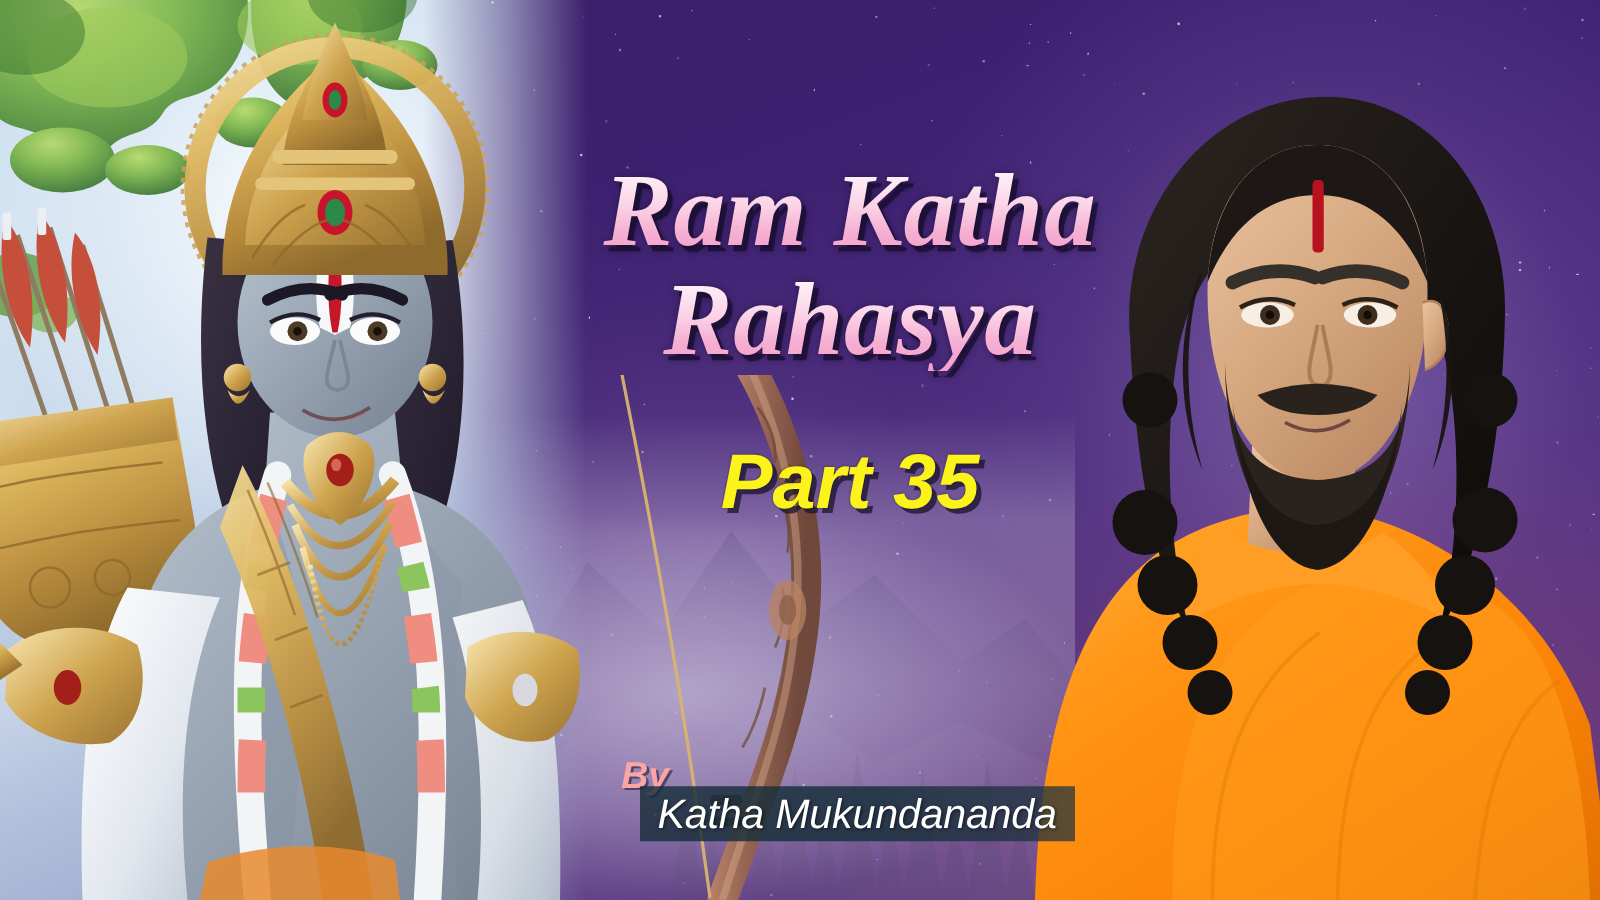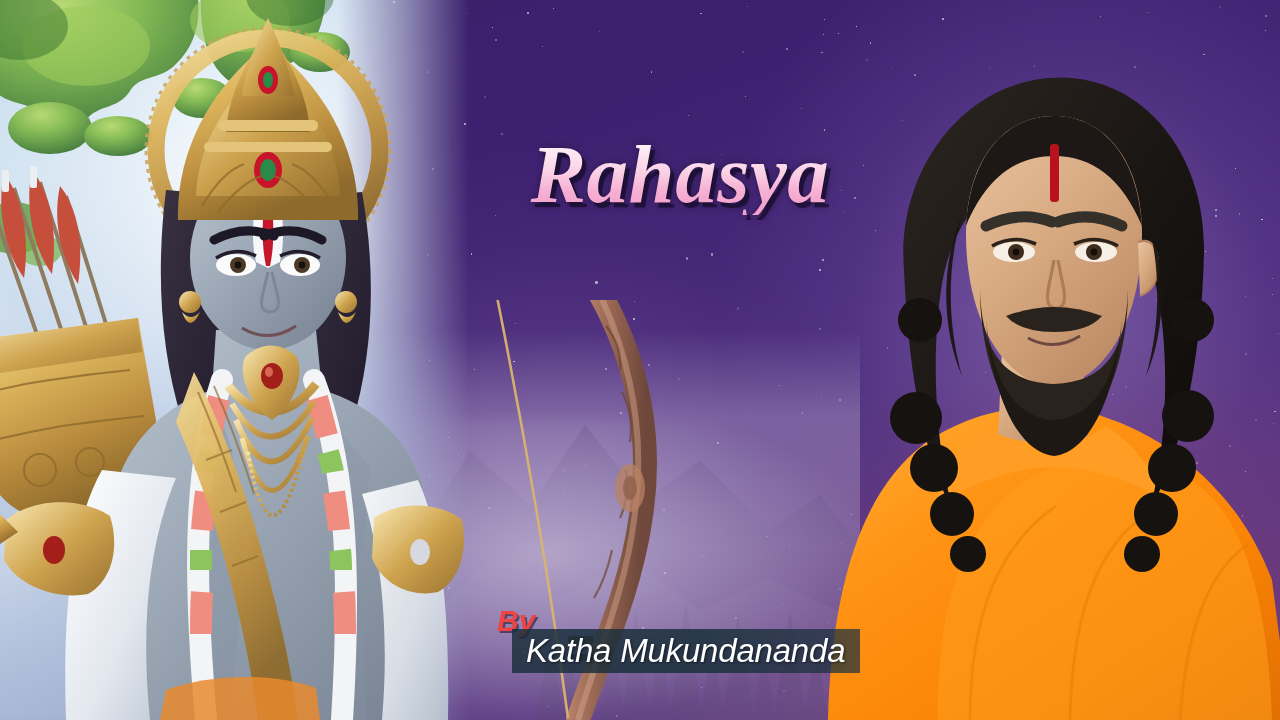--- a/index.html
+++ b/index.html
@@ -94,21 +94,21 @@
     font-style:italic;font-weight:bold;font-size:62px;line-height:1;
     color:#fbf319;
     letter-spacing:0px;
     text-shadow:4px 4px 0 rgba(22,16,40,.72), 0 0 2px rgba(20,14,40,.6);
   }
 
   .bywrap{position:absolute;left:497px;top:606px;}
   .by{
     font-family:"Liberation Sans",sans-serif;
     font-style:italic;font-weight:bold;font-size:30px;line-height:1;
-    color:#ef4444;
+    color:#fca5a5;
     text-shadow:2px 2px 0 rgba(20,16,40,.55);
   }
   .namebar{
     position:absolute;left:512px;top:629px;width:348px;height:44px;
     background:linear-gradient(90deg,rgba(22,44,56,.80) 0%,rgba(26,48,60,.86) 55%,rgba(30,50,62,.72) 100%);
   }
   .namebar .name{
     position:absolute;left:14px;top:2px;
     font-family:"Liberation Sans",sans-serif;
     font-style:italic;font-weight:normal;font-size:33px;line-height:40px;
@@ -718,23 +718,27 @@
       <path d="M318,222 q18,-6 20,20 q2,26 -18,34" fill="url(#sskin)" stroke="#b2805b" stroke-width="2"></path>
 
       <g fill="#191512" opacity=".95">
         <path d="M142,196 C120,244 122,310 142,356 C126,300 128,240 142,196 Z"></path>
         <path d="M326,196 C348,244 346,310 326,356 C342,300 340,240 326,196 Z"></path>
       </g>
     </svg>
   </div>
 
   <div class="titlewrap">
+    <div class="title-line">Ram Katha</div>
     <div class="title-line second">Rahasya</div>
   </div>
 
+  <div class="partwrap">
+    <span class="part">Part 35</span>
+  </div>
 
   <div class="bywrap">
     <span class="by">By</span>
   </div>
 
   <div class="namebar">
     <span class="name">Katha Mukundananda</span>
   </div>
 
 </div>

